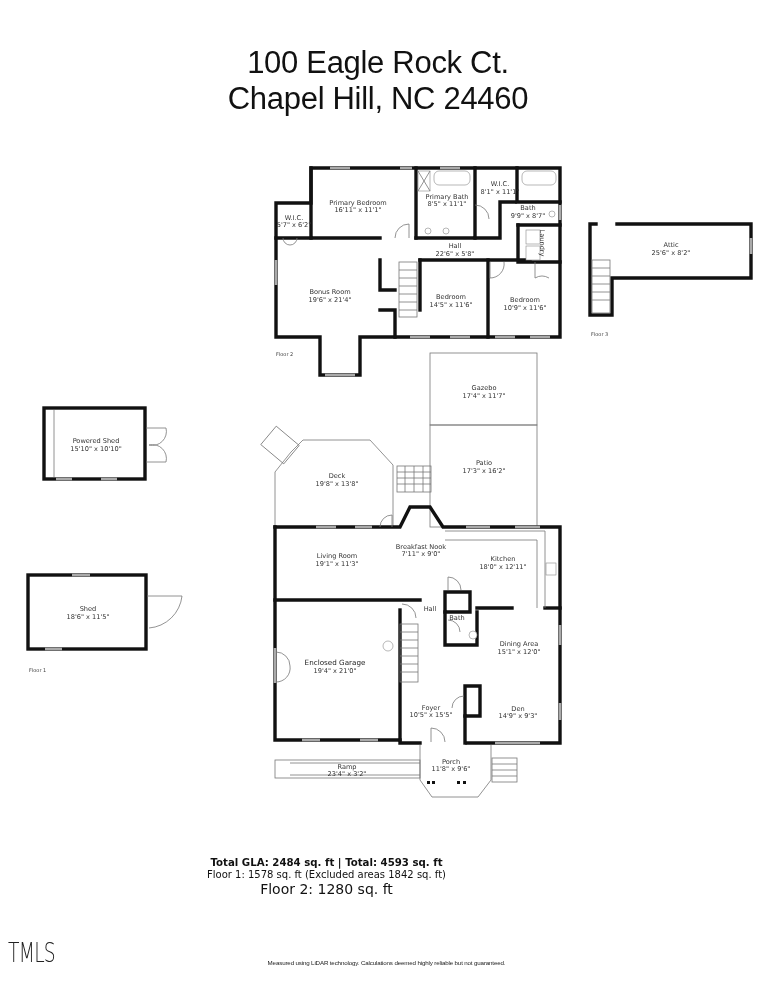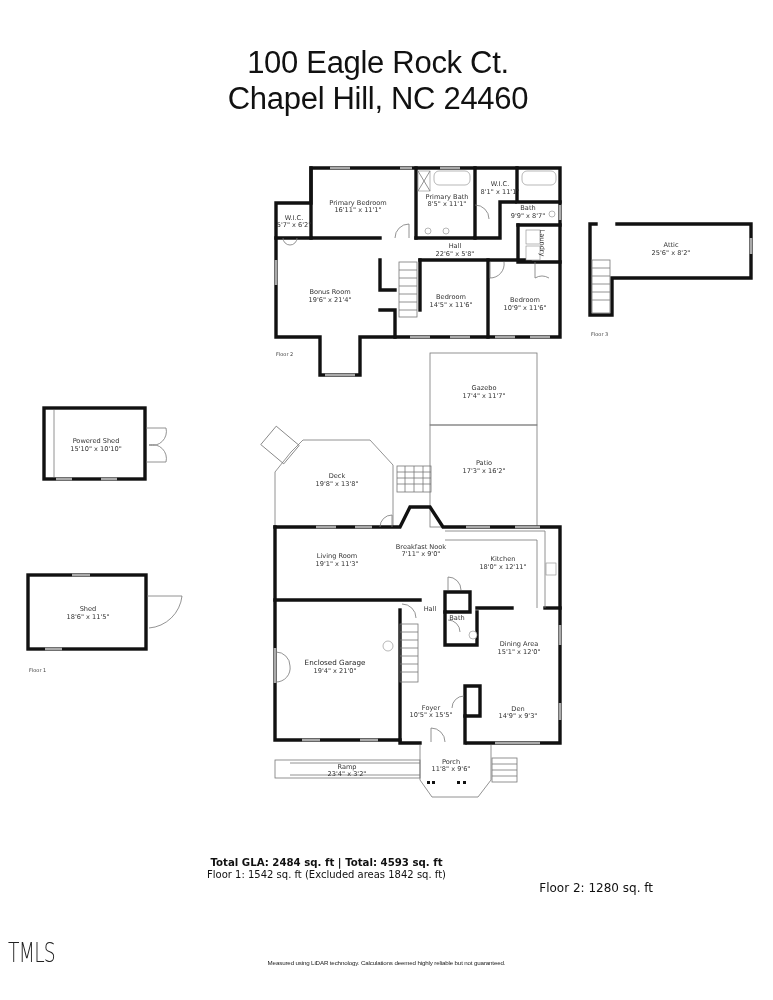--- a/index.html
+++ b/index.html
@@ -7,21 +7,21 @@
   .title { position: absolute; left: 0; width: 756px; text-align: center; font-family: "Liberation Sans", sans-serif; font-size: 31px; line-height: 36px; color: #111; letter-spacing: -0.3px; }
   #title1 { top: 45px; }
   #title2 { top: 81px; }
   svg#plan { position: absolute; left: 0; top: 0; }
   .room-label { font-family: "DejaVu Sans", sans-serif; font-size: 6.6px; fill: #333; text-anchor: middle; }
   .room-label.bold { font-size: 7.2px; fill: #222; }
   .floor-tag { font-family: "DejaVu Sans", sans-serif; font-size: 5px; fill: #444; }
   .summary { position: absolute; left: 0; width: 653px; text-align: center; font-family: "DejaVu Sans", sans-serif; color: #111; }
   #sum1 { top: 857px; font-size: 10.2px; font-weight: bold; }
   #sum2 { top: 869px; font-size: 10px; }
-  #sum3 { top: 881px; font-size: 12px; text-align: right; }
+  #sum3 { top: 881px; font-size: 14px; }
   #logo { position: absolute; left: 8px; top: 938px; font-family: "DejaVu Sans", sans-serif; font-size: 26px; font-weight: 200; letter-spacing: -1px; color: #222; transform: scaleX(0.72); transform-origin: left top; }
   #disclaimer { position: absolute; left: 0; width: 773px; top: 959px; text-align: center; font-family: "Liberation Sans", sans-serif; font-size: 6.2px; color: #222; letter-spacing: -0.15px; }
   .wall { stroke: #111; stroke-width: 3.4; fill: none; stroke-linecap: square; }
   .thin { stroke: #777; stroke-width: 0.8; fill: none; }
   .window { stroke: #aaa; stroke-width: 2.6; }
   .fix { stroke: #888; stroke-width: 0.6; fill: #fff; }
 </style>
 </head>
 <body>
 
@@ -245,17 +245,17 @@
   <text class="room-label" x="431" y="717">10'5" x 15'5"</text>
   <text class="room-label" x="518" y="711">Den</text>
   <text class="room-label" x="518" y="718">14'9" x 9'3"</text>
   <text class="room-label" x="347" y="769">Ramp</text>
   <text class="room-label" x="347" y="776">23'4" x 3'2"</text>
   <text class="room-label" x="451" y="764">Porch</text>
   <text class="room-label" x="451" y="771">11'8" x 9'6"</text>
 </svg>
 
 <div id="sum1" class="summary">Total GLA: 2484 sq. ft | Total: 4593 sq. ft</div>
-<div id="sum2" class="summary">Floor 1: 1542 sq. ft (Excluded areas 1842 sq. ft)</div>
+<div id="sum2" class="summary">Floor 1: 1578 sq. ft (Excluded areas 1842 sq. ft)</div>
 <div id="sum3" class="summary">Floor 2: 1280 sq. ft</div>
 
 <div id="logo">TMLS</div>
 <div id="disclaimer">Measured using LiDAR technology. Calculations deemed highly reliable but not guaranteed.</div>
 
 </body></html>

